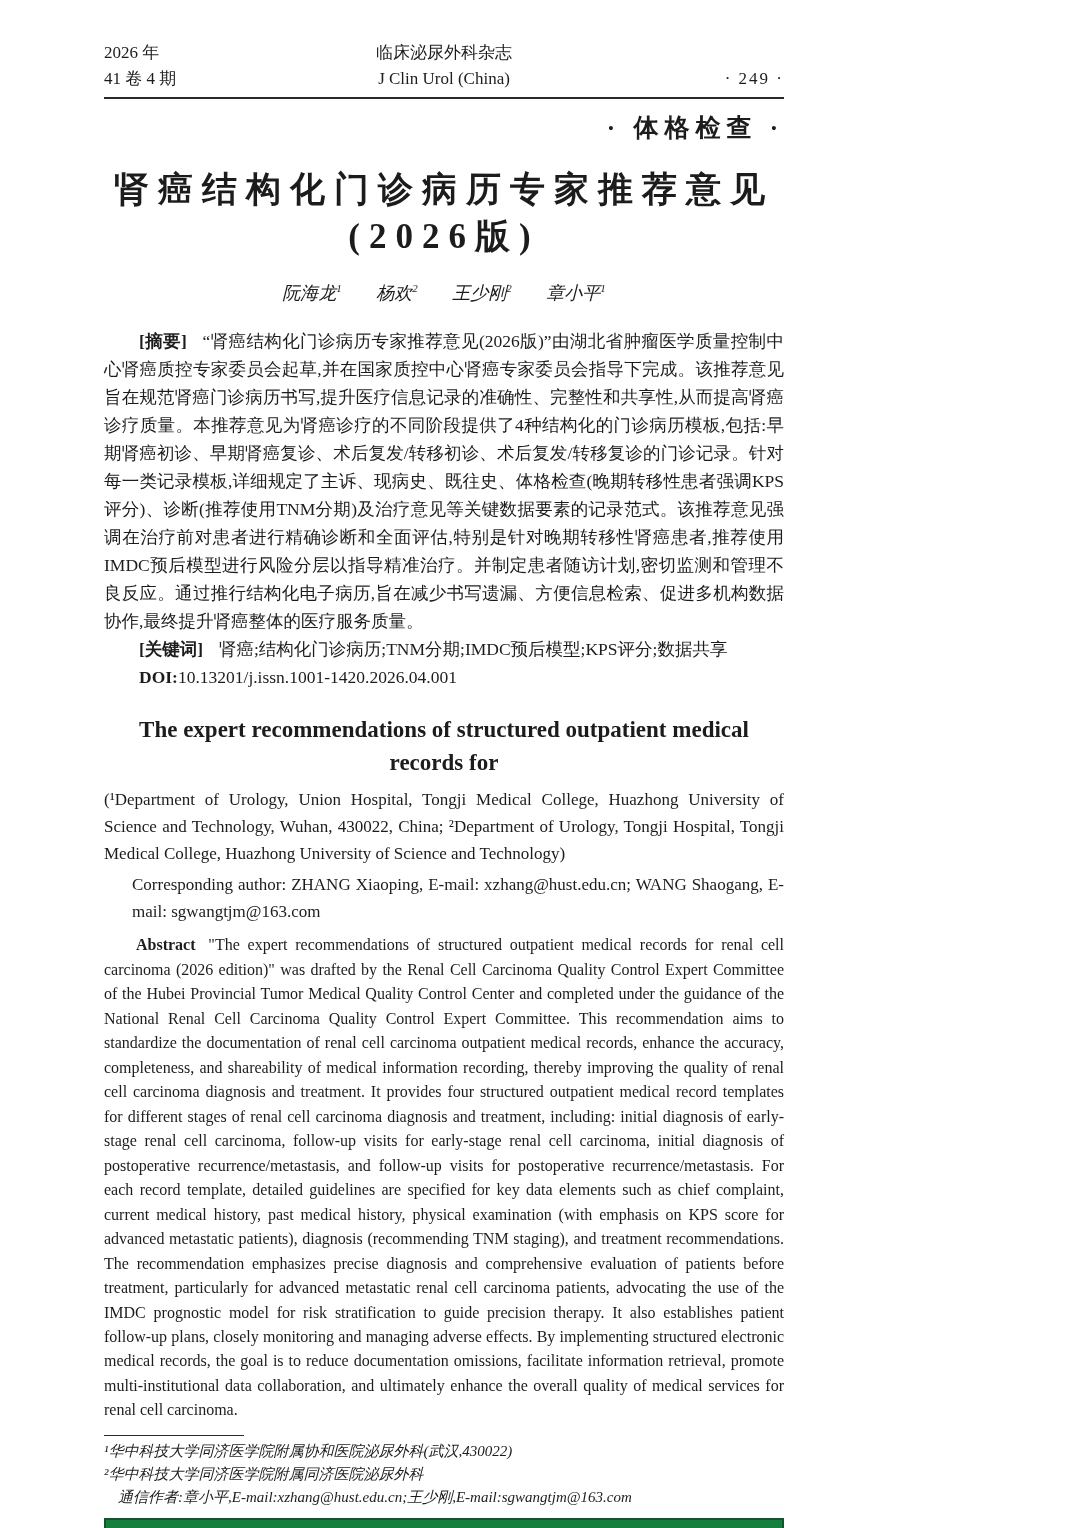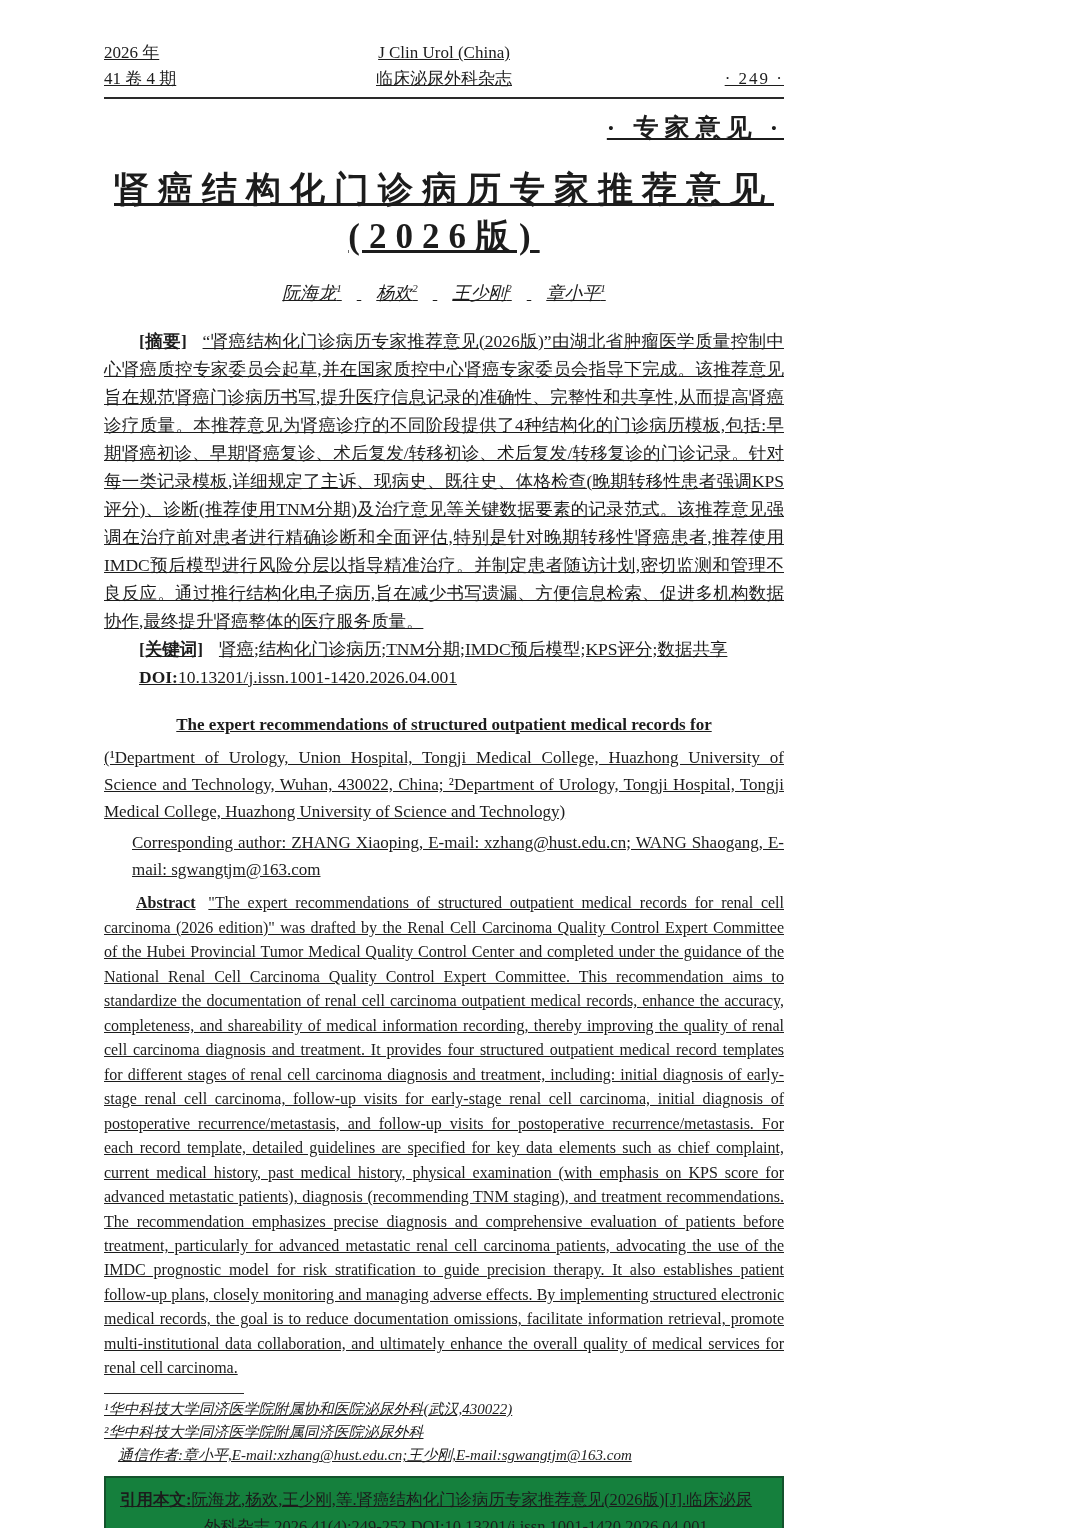--- a/index.html
+++ b/index.html
@@ -8,21 +8,20 @@
     color:#1c1c1c;
     font-family:"Liberation Serif","DejaVu Serif",serif;
     -webkit-font-smoothing:antialiased;
   }
   .page{
     box-sizing:border-box;
     width:888px;height:1528px;
     padding:40px 104px 0 104px;
     overflow:hidden;
     position:relative;
-    text-decoration:underline;
   }
   
   .running-head{display:flex;align-items:flex-end;font-size:17px;line-height:1.5;}
   .rh-left{width:180px;text-align:left;}
   .rh-center{flex:1;text-align:center;}
   .rh-right{width:180px;text-align:right;letter-spacing:2px;}
   .head-rule{border-top:2px solid #2a2a2a;margin-top:6px;height:0;}
   
   .section-label{text-align:right;font-size:25px;font-weight:bold;letter-spacing:6px;margin-top:12px;}
   
@@ -31,21 +30,21 @@
   .authors-cn .author{margin:0 15px;white-space:nowrap;}
   sup{font-size:11px;line-height:0;}
   
   .abs-cn{margin:22px 0 0 0;font-size:17.5px;line-height:1.6;text-align:justify;text-indent:2em;}
   .lbl{font-weight:bold;}
   .lbl-gap{margin-right:.9em;}
   .meta-line{margin:0;font-size:17.5px;line-height:1.6;text-indent:2em;}
   .clc-gap{margin-left:1.8em;}
   .clc-val{margin-left:.7em;}
   
-  .title-en{text-align:center;font-size:17px;font-weight:bold;margin:22px 0 0 0;line-height:1.45;}
+  .title-en{text-align:center;font-size:23px;font-weight:bold;margin:22px 0 0 0;line-height:1.45;}
   .authors-en{text-align:center;font-style:italic;font-size:17.5px;margin-top:10px;}
   .authors-en .author{margin:0 14px;white-space:nowrap;}
   .aff{font-size:17px;line-height:1.58;text-align:justify;margin:8px 0 0 0;}
   .aff-corr{margin-top:4px;margin-left:28px;}
   .abs-en{font-size:16px;line-height:1.53;text-align:justify;text-indent:2em;margin:8px 0 0 0;}
   .abs-en .lbl{margin-right:.8em;}
   
   .fn-rule{width:140px;border-top:1.5px solid #2a2a2a;margin-top:12px;height:0;}
   .footnotes{margin-top:4px;}
   .fn{font-size:15px;font-style:italic;line-height:1.55;}
@@ -58,31 +57,31 @@
 <body>
 
 <div class="page">
 
   <header class="running-head">
     <div class="rh-left">
       <div>2026 年</div>
       <div>41 卷 4 期</div>
     </div>
     <div class="rh-center">
+      <div>临床泌尿外科杂志</div>
       <div>J Clin Urol (China)</div>
-      <div>临床泌尿外科杂志</div>
     </div>
     <div class="rh-right">
       <div>· 249 ·</div>
     </div>
   </header>
 
   <div class="head-rule"></div>
 
-  <div class="section-label">· 专家意见 ·</div>
+  <div class="section-label">· 体格检查 ·</div>
 
   <h1 class="title-cn">肾癌结构化门诊病历专家推荐意见(2026版)</h1>
 
   <div class="authors-cn">
     <span class="author"><span>阮海龙</span><sup>1</sup></span>
     <span class="author"><span>杨欢</span><sup>2</sup></span>
     <span class="author"><span>王少刚</span><sup>2</sup></span>
     <span class="author"><span>章小平</span><sup>1</sup></span>
   </div>
 

